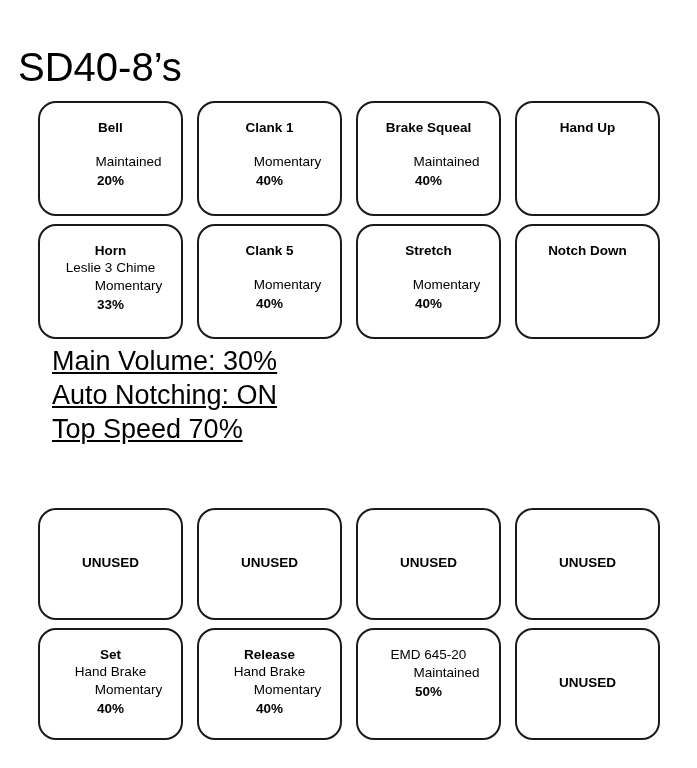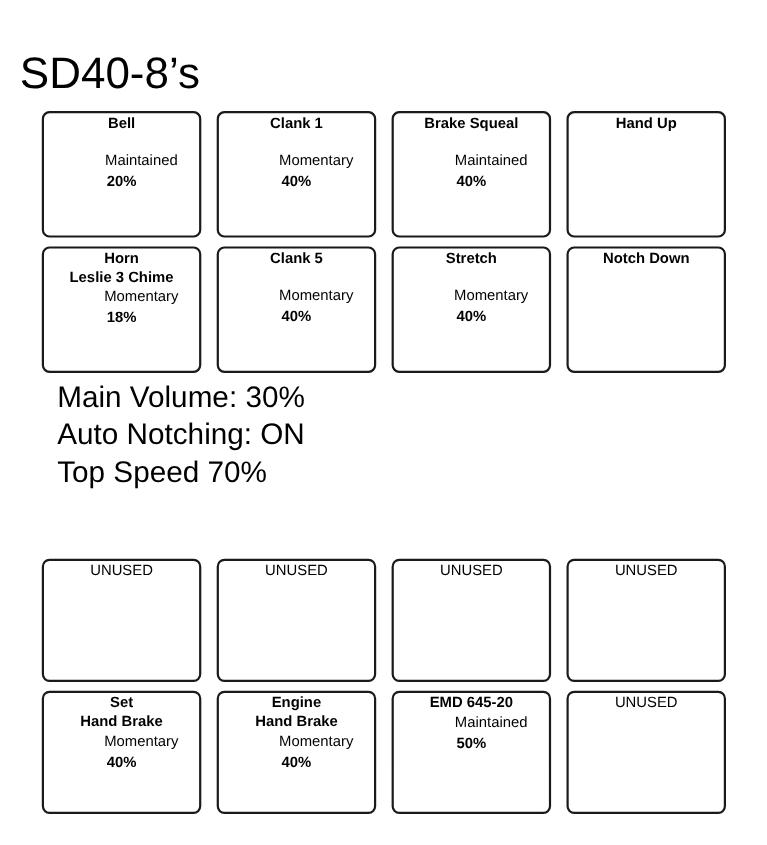--- a/index.html
+++ b/index.html
@@ -37,35 +37,36 @@
     grid-template-rows: 115px 115px;
     row-gap: 8px;
   }
   .grid-bottom {
     top: 508px;
     grid-template-rows: 112px 112px;
     row-gap: 8px;
   }
   .cell {
     border: 2px solid #1a1a1a;
-    border-radius: 7px;
+    border-radius: 18px;
     background: #ffffff;
     box-sizing: border-box;
+    padding-top: 16px;
     text-align: center;
     overflow: hidden;
   }
   .cell .name {
     font-size: 13.5px;
     font-weight: bold;
     line-height: 17px;
     display: block;
   }
   .cell .name2 {
     font-size: 13.5px;
-    font-weight: bold;
+    font-weight: normal;
     line-height: 17px;
     display: block;
   }
   .cell .mode {
     font-size: 13.5px;
     font-weight: normal;
     line-height: 19px;
     display: block;
     margin-left: 36px;
   }
@@ -75,31 +76,33 @@
     line-height: 19px;
     display: block;
   }
   .cell.two-line .mode {
     margin-top: 0px;
   }
   .cell.one-line .mode {
     margin-top: 16px;
   }
   .cell.unused .name {
-    font-weight: normal;
+    font-weight: bold;
+    margin-top: 28px;
   }
   .settings {
     position: absolute;
     left: 52px;
     top: 344px;
     font-size: 27px;
     line-height: 34px;
   }
   .settings div {
     white-space: nowrap;
+    text-decoration: underline;
   }
 </style>
 </head>
 <body>
 
 <h1 class="page-title">SD40-8’s</h1>
 
 <div class="grid grid-top">
   <div class="cell one-line">
     <span class="name">Bell</span>
@@ -118,21 +121,21 @@
   </div>
   <div class="cell one-line">
     <span class="name">Hand Up</span>
     <span class="mode"></span>
     <span class="pct"></span>
   </div>
   <div class="cell two-line">
     <span class="name">Horn</span>
     <span class="name2">Leslie 3 Chime</span>
     <span class="mode">Momentary</span>
-    <span class="pct">18%</span>
+    <span class="pct">33%</span>
   </div>
   <div class="cell one-line">
     <span class="name">Clank 5</span>
     <span class="mode">Momentary</span>
     <span class="pct">40%</span>
   </div>
   <div class="cell one-line">
     <span class="name">Stretch</span>
     <span class="mode">Momentary</span>
     <span class="pct">40%</span>
@@ -171,21 +174,21 @@
     <span class="mode"></span>
     <span class="pct"></span>
   </div>
   <div class="cell two-line">
     <span class="name">Set</span>
     <span class="name2">Hand Brake</span>
     <span class="mode">Momentary</span>
     <span class="pct">40%</span>
   </div>
   <div class="cell two-line">
-    <span class="name">Engine</span>
+    <span class="name">Release</span>
     <span class="name2">Hand Brake</span>
     <span class="mode">Momentary</span>
     <span class="pct">40%</span>
   </div>
   <div class="cell two-line">
     <span class="name2">EMD 645-20</span>
     <span class="mode">Maintained</span>
     <span class="pct">50%</span>
   </div>
   <div class="cell unused one-line">

